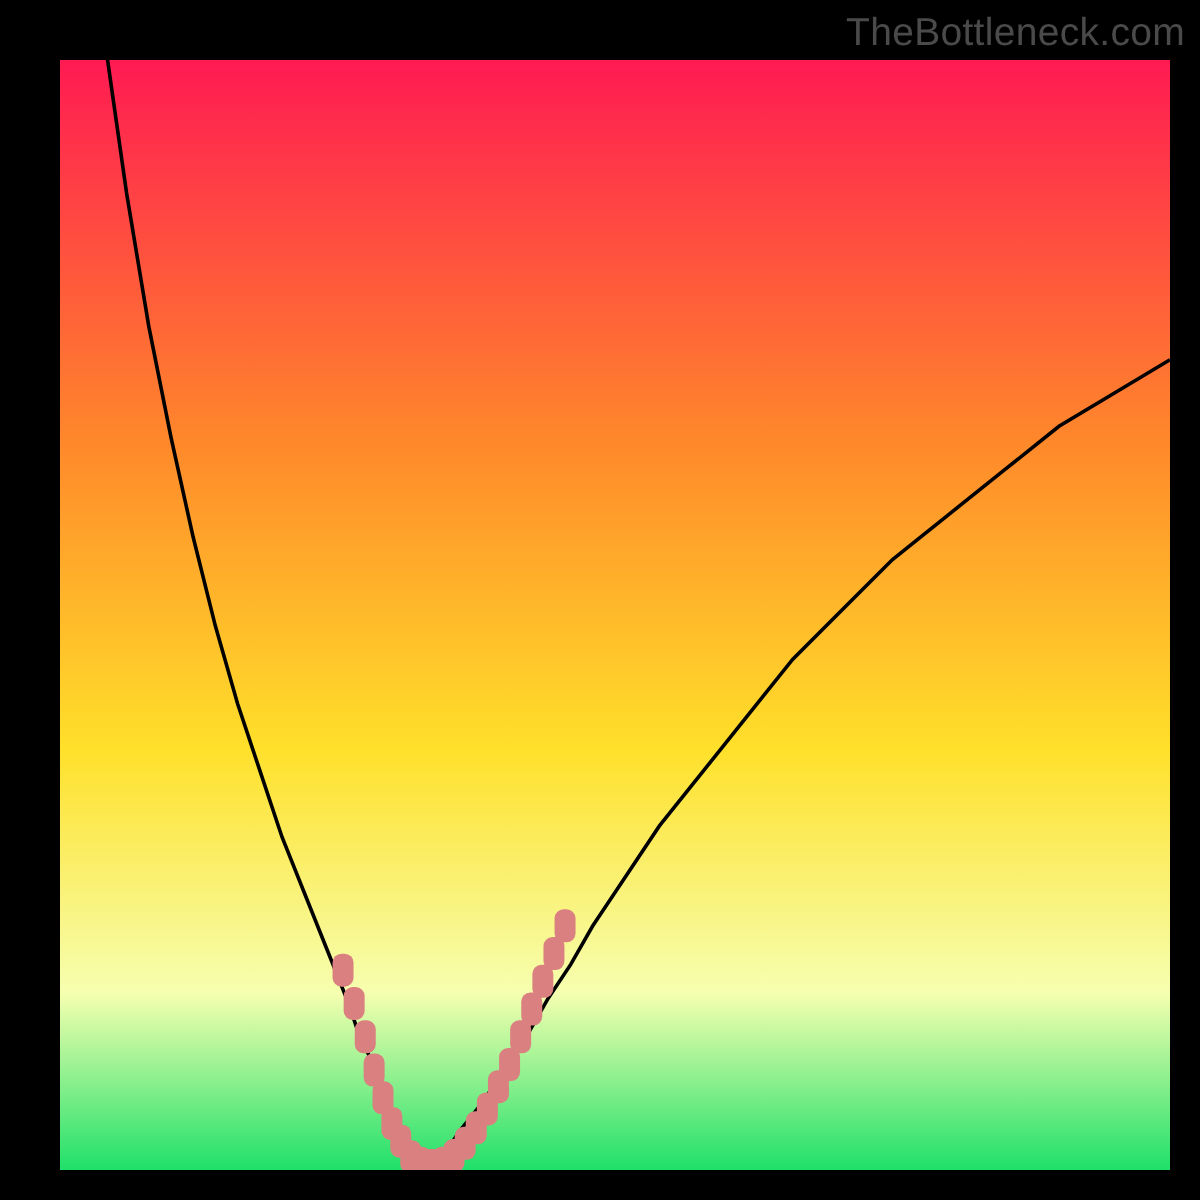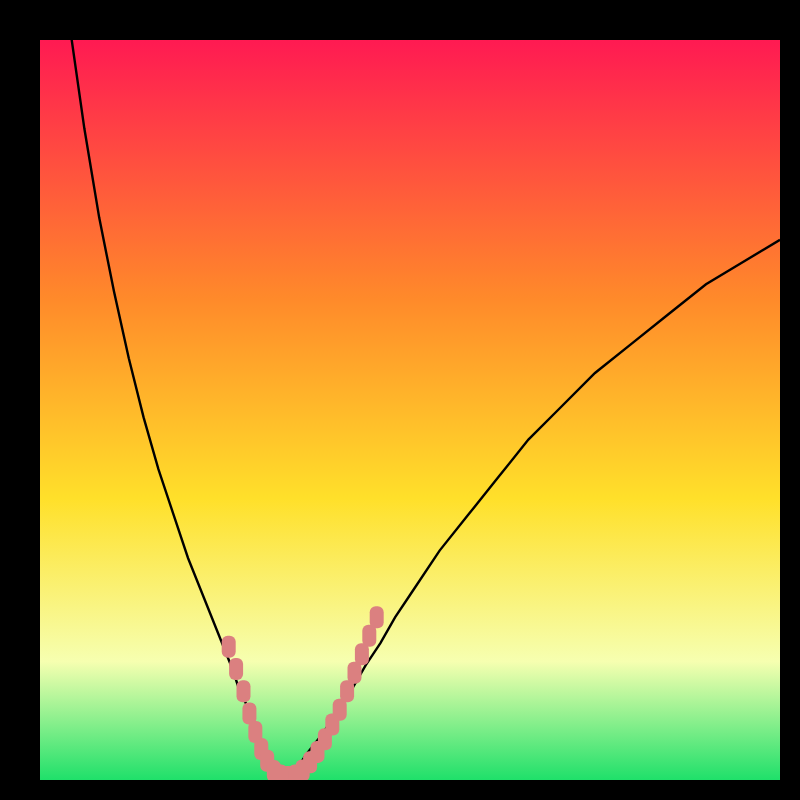--- a/index.html
+++ b/index.html
@@ -76,14 +76,15 @@
           <rect x="292.70" y="658.70" width="14" height="22" rx="6" fill="#db8080"></rect>
           <rect x="300.10" y="640.20" width="14" height="22" rx="6" fill="#db8080"></rect>
           <rect x="307.50" y="621.70" width="14" height="22" rx="6" fill="#db8080"></rect>
           <rect x="314.90" y="603.20" width="14" height="22" rx="6" fill="#db8080"></rect>
           <rect x="322.30" y="584.70" width="14" height="22" rx="6" fill="#db8080"></rect>
           <rect x="329.70" y="566.20" width="14" height="22" rx="6" fill="#db8080"></rect>
         </g>
     </svg>
   </div>
 
+  <div class="watermark">TheBottleneck.com</div>
 
 </div>
 
 </body></html>

